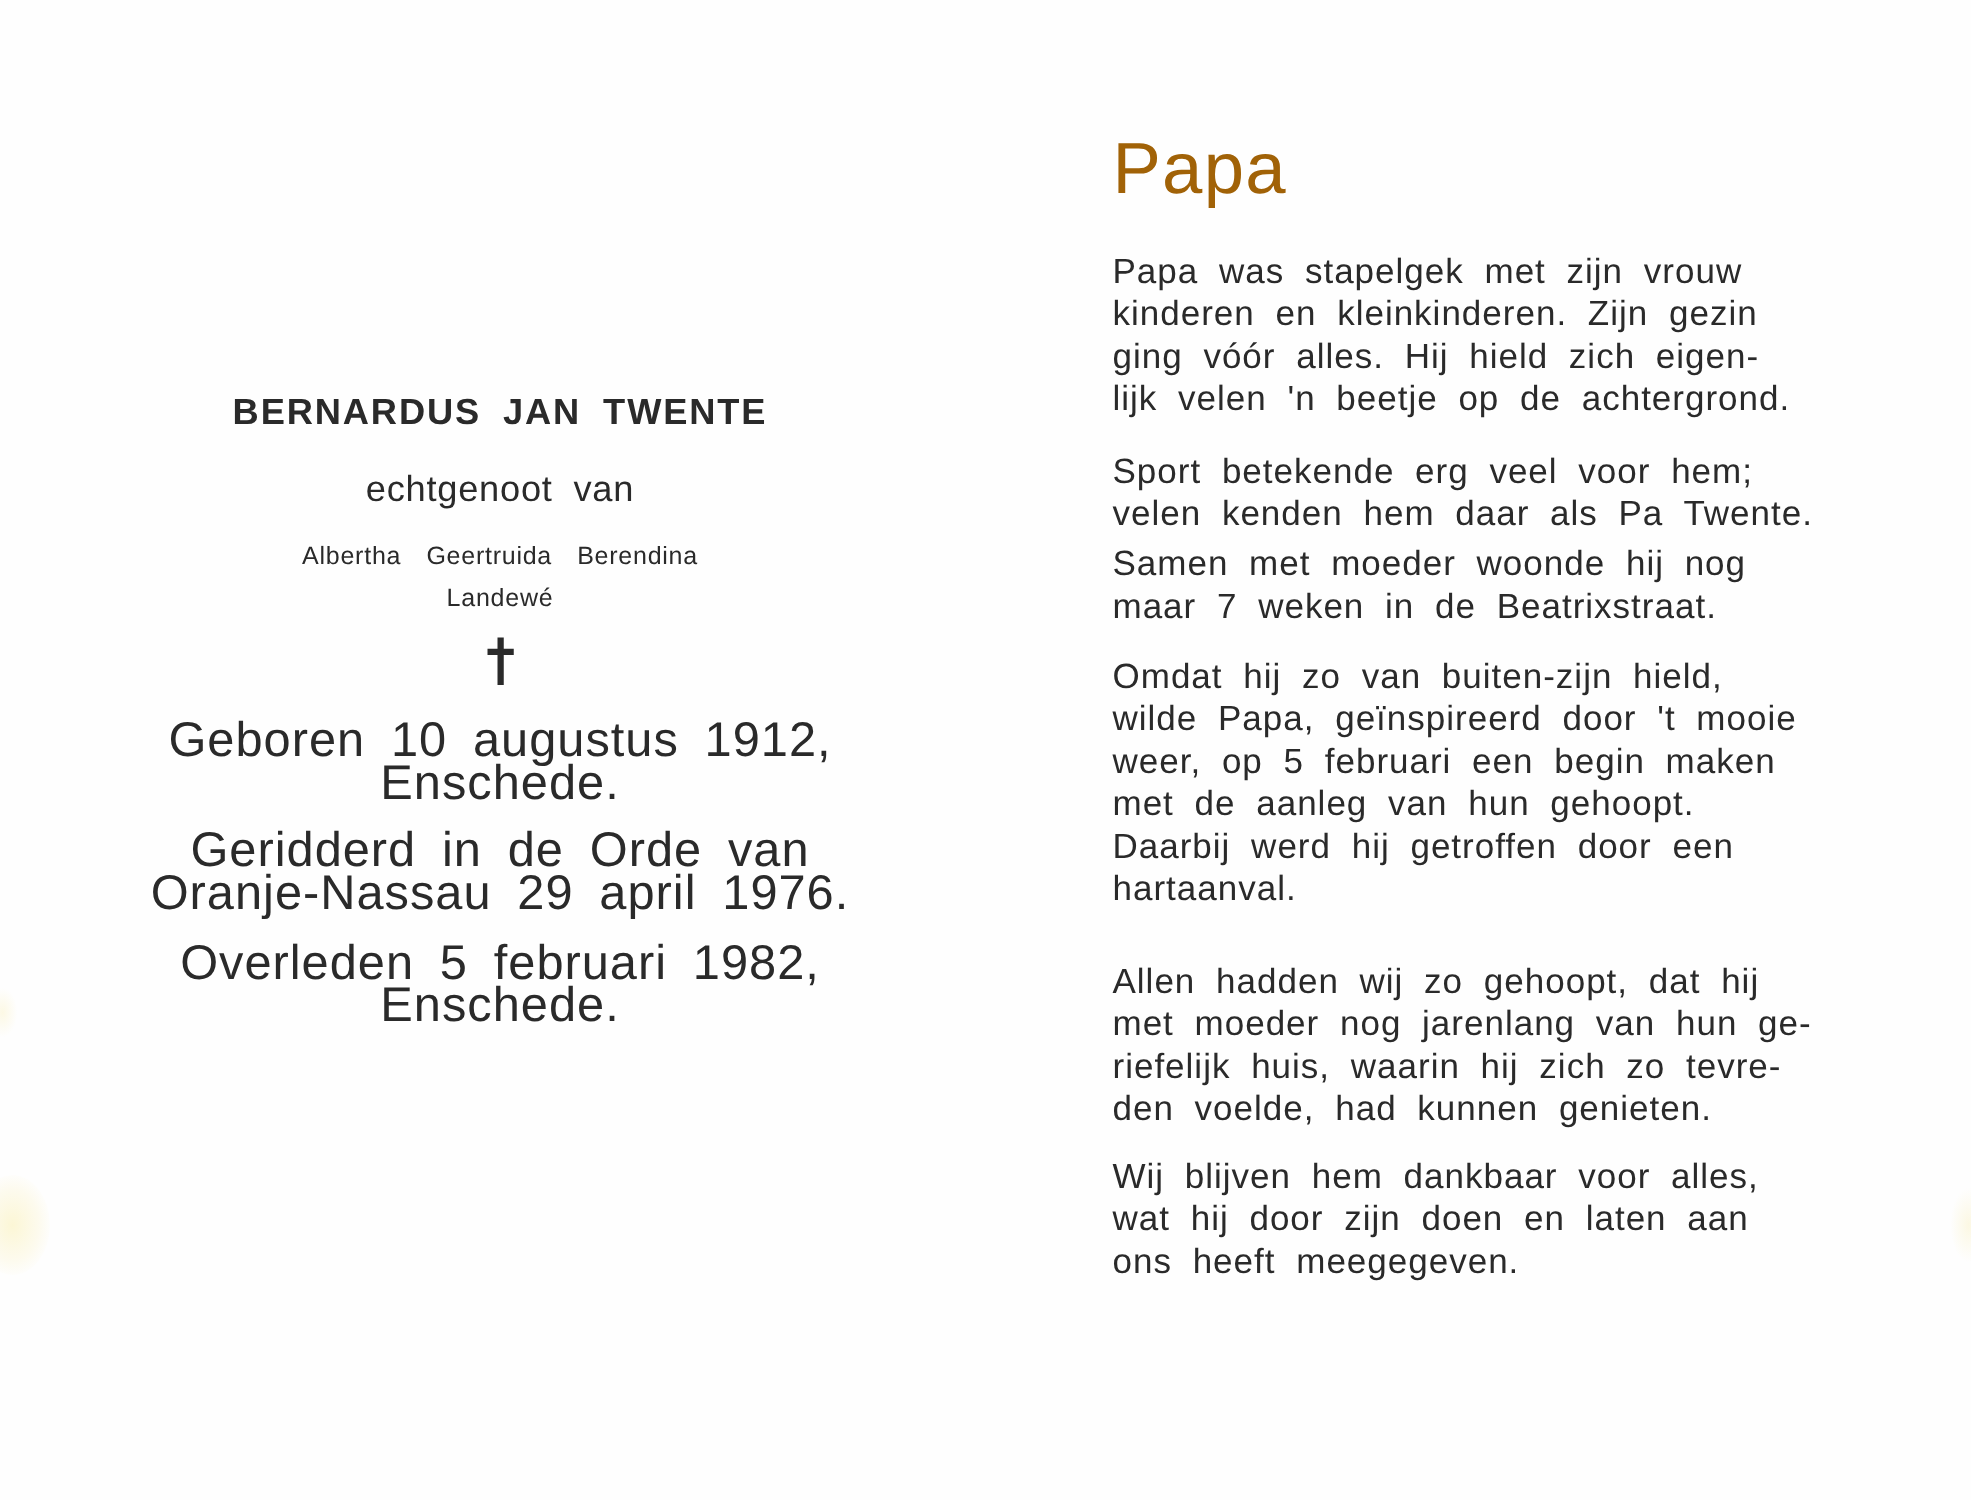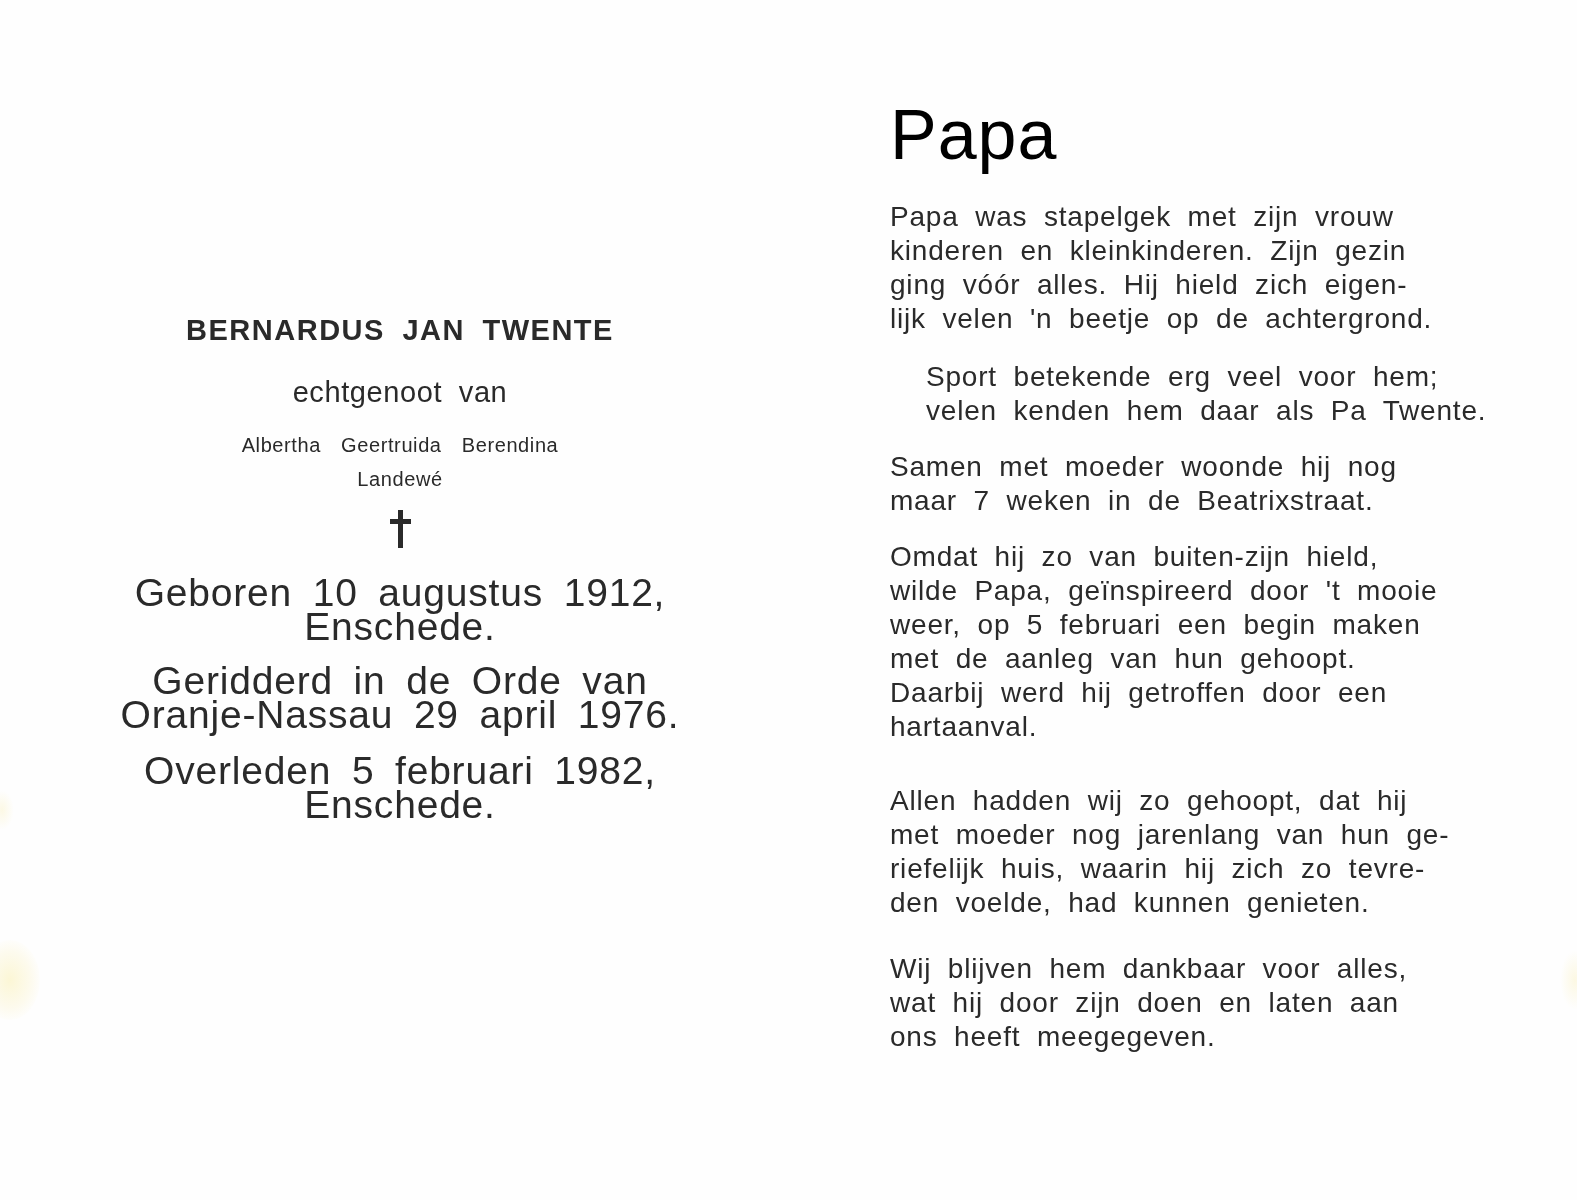--- a/index.html
+++ b/index.html
@@ -98,41 +98,41 @@
     .died { margin-top: 22px; text-align: center; }
 
     
     .right-col {
       position: absolute;
       left: 890px;
       top: 100px;
       width: 620px;
     }
     .title {
-      font-size: 70px;
+      font-size: 58px;
       font-weight: normal;
       letter-spacing: 1px;
       margin: 0;
       line-height: 70px;
-      color: #000000;
+      color: #a16207;
     }
     .para {
       font-size: 28px;
       line-height: 34px;
       letter-spacing: 0.8px;
       word-spacing: 8px;
       margin: 0;
     }
     .para span.line { display: block; white-space: nowrap; }
     .p1 { margin-top: 30px; }
-    .p2 { margin-top: 24px; margin-left: 36px; }
-    .p3 { margin-top: 22px; }
+    .p2 { margin-top: 24px; }
+    .p3 { margin-top: 6px; }
     .p4 { margin-top: 22px; }
     .p5 { margin-top: 40px; }
-    .p6 { margin-top: 32px; }
+    .p6 { margin-top: 20px; }
   </style>
 </head>
 <body>
 
 <div class="card">
   <div class="stain-left"></div>
   <div class="stain-left-top"></div>
   <div class="stain-right"></div>
 
   <div class="left-col">

